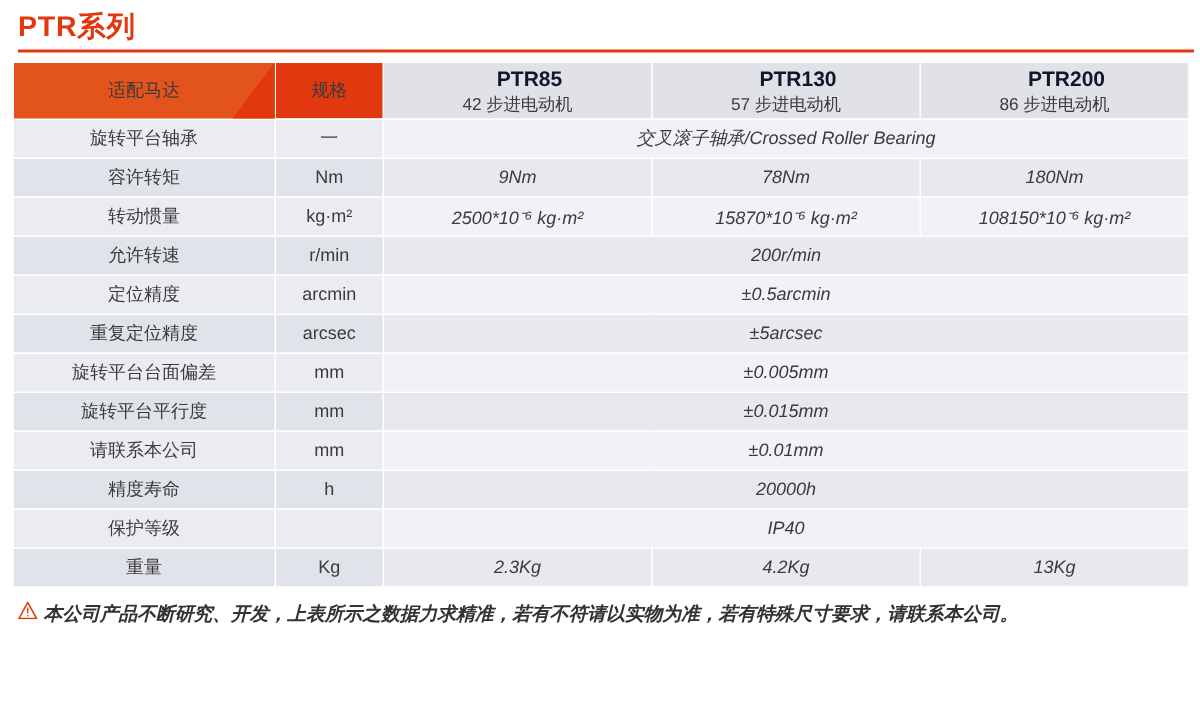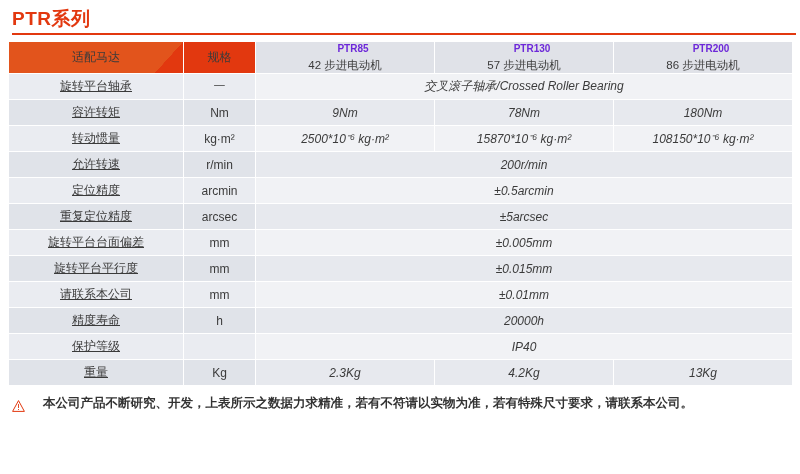--- a/index.html
+++ b/index.html
@@ -78,38 +78,37 @@
     text-align: right;
     padding-right: 12px;
   }
   .hdr-model {
     background: #e0e2e8;
     height: 44px;
     color: #333;
     line-height: 1.45;
   }
   .hdr-model .m-name {
-    font-size: 10px;
+    font-size: 14px;
     font-weight: bold;
     display: block;
-    color: #6d28d9;
+    color: #0f172a;
     padding-left: 16px;
   }
   .hdr-model .m-sub {
     font-size: 11.5px;
     display: block;
     color: #3b3b3b;
   }
   
   .lbl {
     background: #eaecf1;
     font-size: 12.5px;
     color: #3a3a3a;
     text-align: center;
-    text-decoration: underline;
   }
   .unit {
     background: #eaecf1;
     font-size: 11.5px;
     color: #3a3a3a;
   }
   .val {
     background: #f1f2f5;
     font-size: 12px;
     font-style: italic;
@@ -119,23 +118,24 @@
   }
   .lbl.alt, .unit.alt {
     background: #e0e3e9;
   }
   .footer {
     margin-top: 9px;
     font-size: 12.5px;
     color: #333;
     font-weight: bold;
     display: flex;
-    align-items: flex-end;
-    gap: 18px;
+    align-items: flex-start;
+    gap: 4px;
     padding-left: 4px;
+    font-style: italic;
   }
   .warn-icon {
     display: inline-block;
     width: 13px;
     height: 12px;
     position: relative;
     flex: 0 0 auto;
   }
   .warn-icon svg { display:block; }
 </style>

